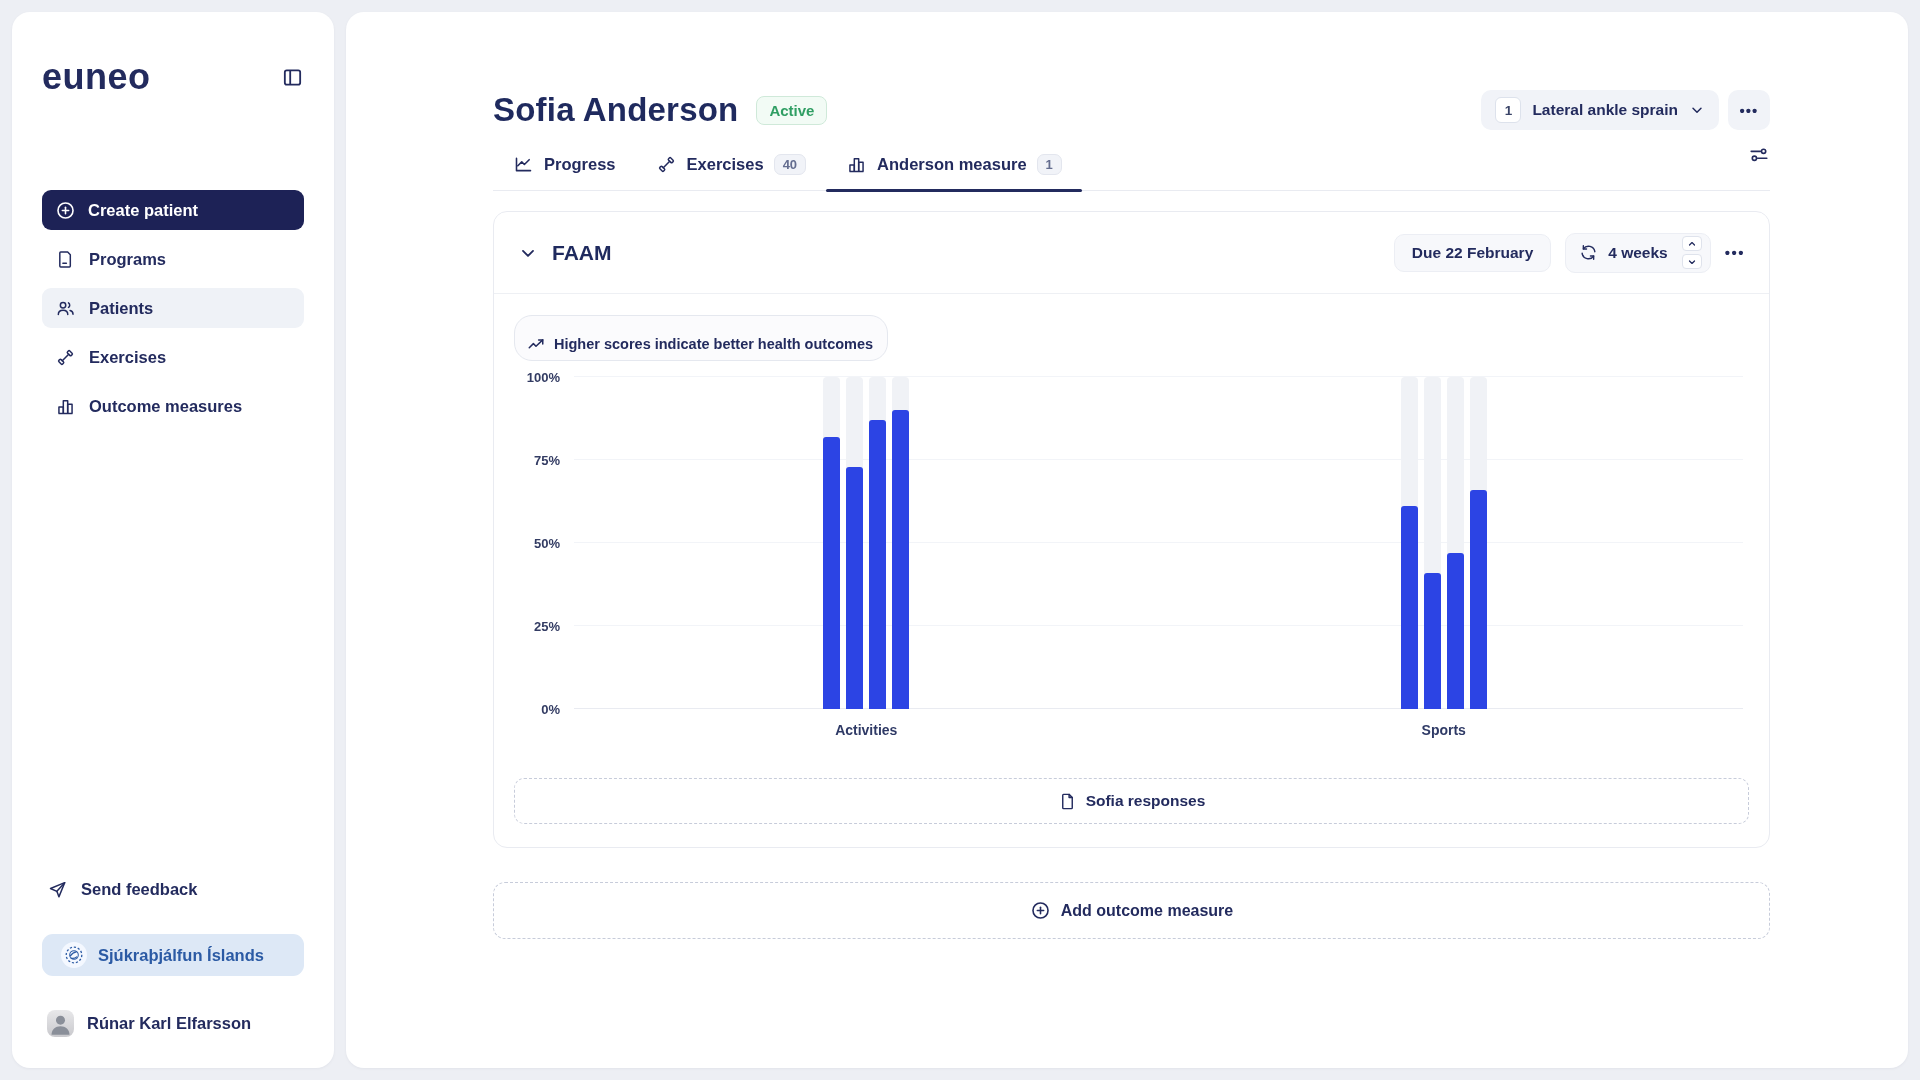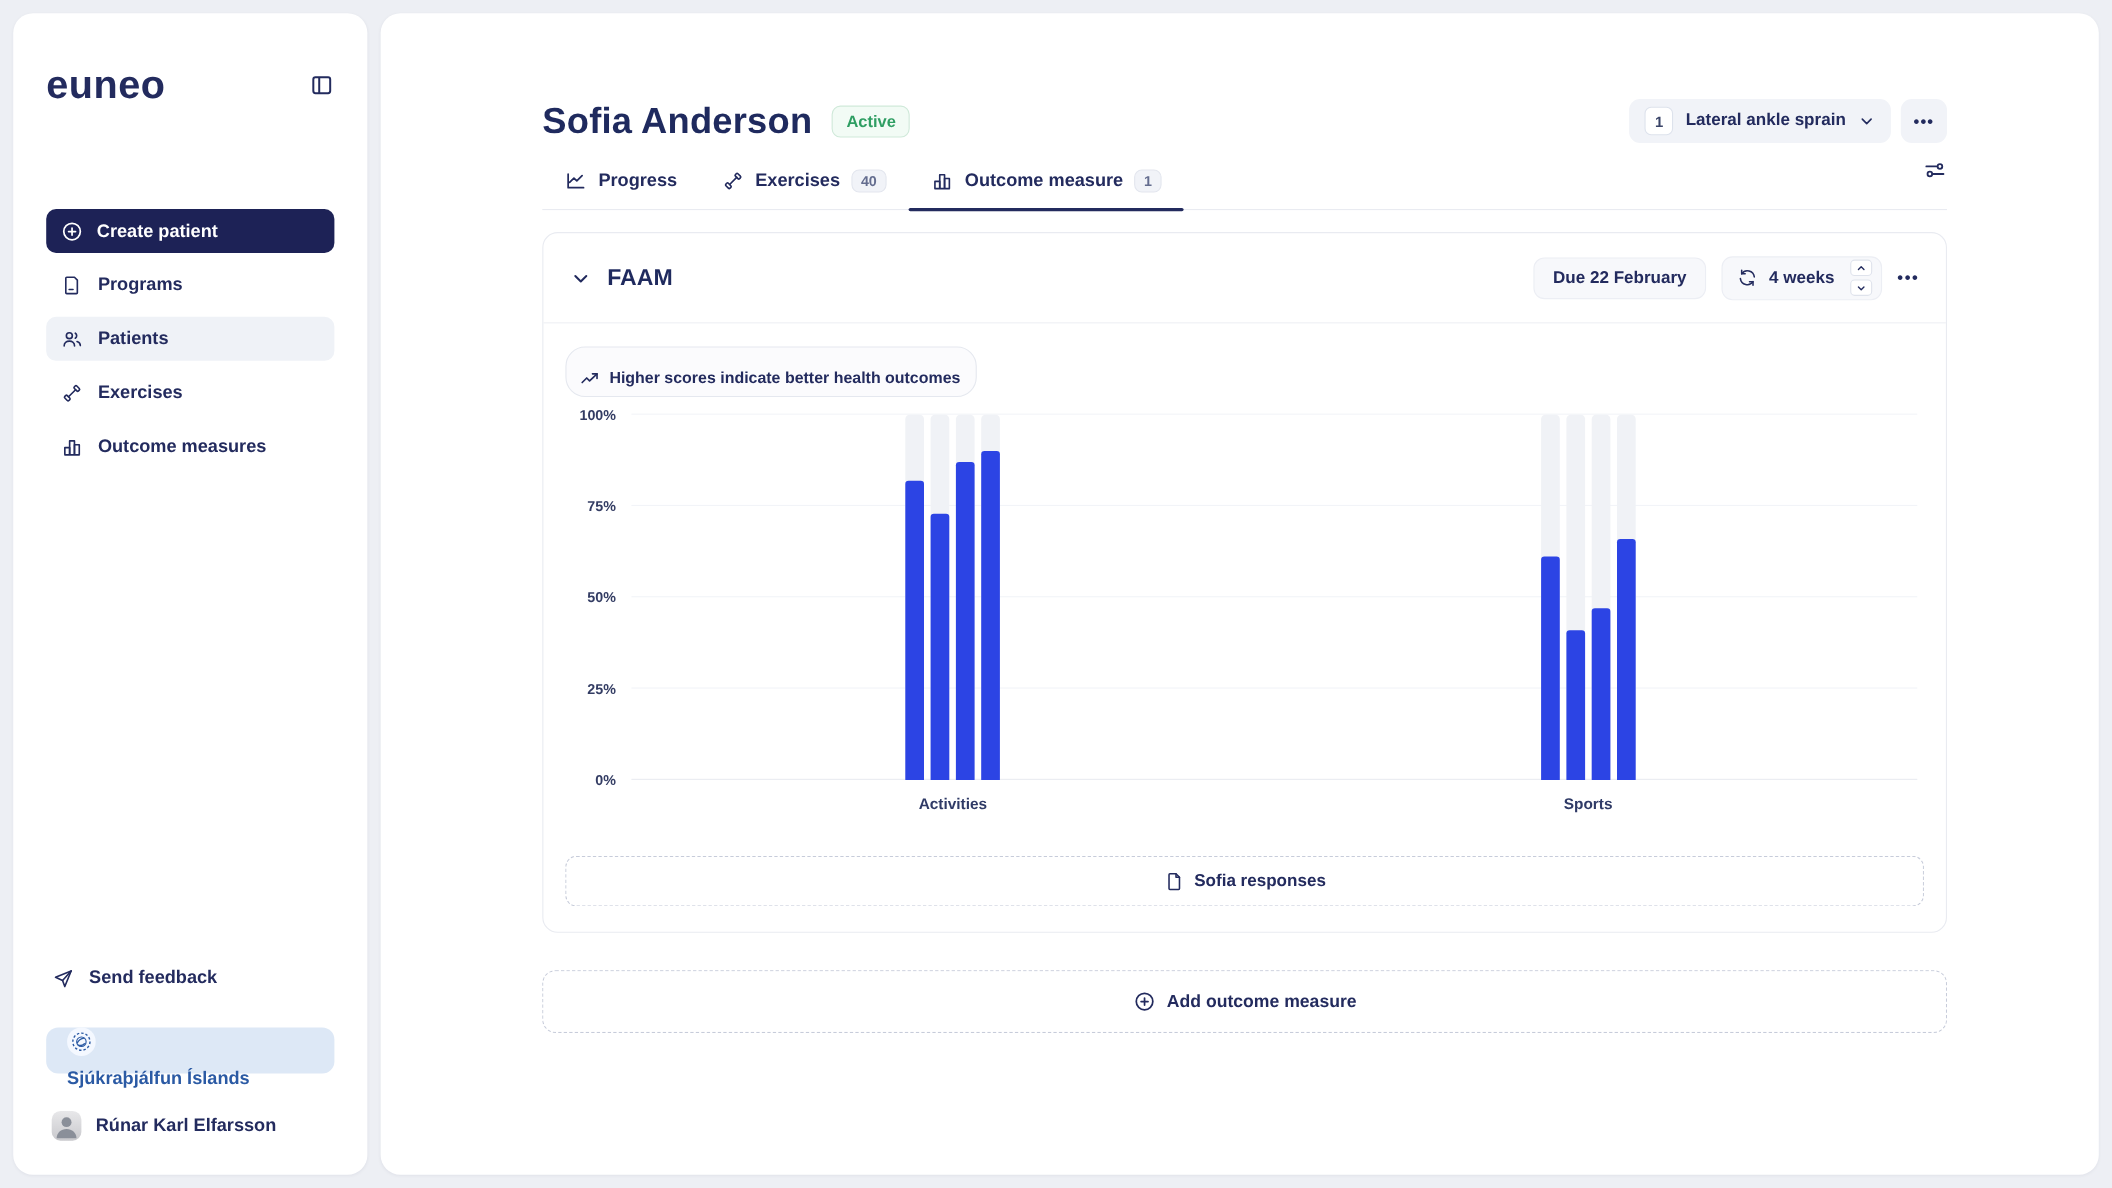--- a/index.html
+++ b/index.html
@@ -36,22 +36,22 @@
   }
   .nav-item {
     height:40px; border-radius:9px; display:flex; align-items:center; gap:13px;
     padding:0 13px; font-size:16.5px; font-weight:700; color:#232b5e; cursor:pointer;
   }
   .nav-item.active { background:#eff2f7; }
   .side-footer { margin-top:auto; display:flex; flex-direction:column; gap:28px; }
   .feedback-row { display:flex; align-items:center; gap:13px; padding:0 5px; height:34px; font-size:16.5px; font-weight:700; cursor:pointer; }
   .clinic-pill {
     height:42px; border-radius:11px; background:#dde8f6;
-    display:flex; align-items:flex-start; gap:11px; padding:0 19px;
-    color:#2b5aa4; font-size:16.5px; font-weight:700; cursor:pointer;flex-direction:column;
+    display:flex; align-items:center; gap:11px; padding:0 19px;
+    color:#2b5aa4; font-size:16.5px; font-weight:700; cursor:pointer;
   }
   .clinic-logo { width:26px; height:26px; border-radius:50%; background:#f4f8ff; display:flex; align-items:center; justify-content:center; flex:0 0 auto; }
   .user-row { display:flex; align-items:center; gap:13px; padding:0 5px; height:38px; font-size:16.5px; font-weight:700; cursor:pointer; }
   .avatar {
     width:27px; height:27px; border-radius:8px; overflow:hidden; flex:0 0 auto;
     background:linear-gradient(180deg,#e8e8ea 0%,#c9c9cd 100%);
     display:flex; align-items:flex-end; justify-content:center;
   }
 
   
@@ -309,21 +309,21 @@
 
       <div class="tab active">
         <span>
           <svg width="21" height="21" viewBox="0 0 24 24" fill="none" stroke="currentColor" stroke-width="1.7" stroke-linejoin="round">
             <path d="M4.5 20V12.5h5V20"></path>
               <path d="M9.5 20V5.5h5V20"></path>
               <path d="M14.5 20V9.5h5V20"></path>
               <line x1="4" y1="20" x2="20" y2="20"></line>
           </svg>
         </span>
-        <span>Outcome measure</span>
+        <span>Anderson measure</span>
         <span class="tab-badge">1</span>
       </div>
 
       <span class="filter-btn">
         <svg width="22" height="22" viewBox="0 0 24 24" fill="none" stroke="#232b5e" stroke-width="1.8" stroke-linecap="round">
           <line x1="3.5" y1="8" x2="13.5" y2="8"></line>
             <circle cx="17" cy="8" r="2.3"></circle>
           <circle cx="7" cy="15.5" r="2.3"></circle>
             <line x1="10.5" y1="15.5" x2="20.5" y2="15.5"></line>
         </svg>

